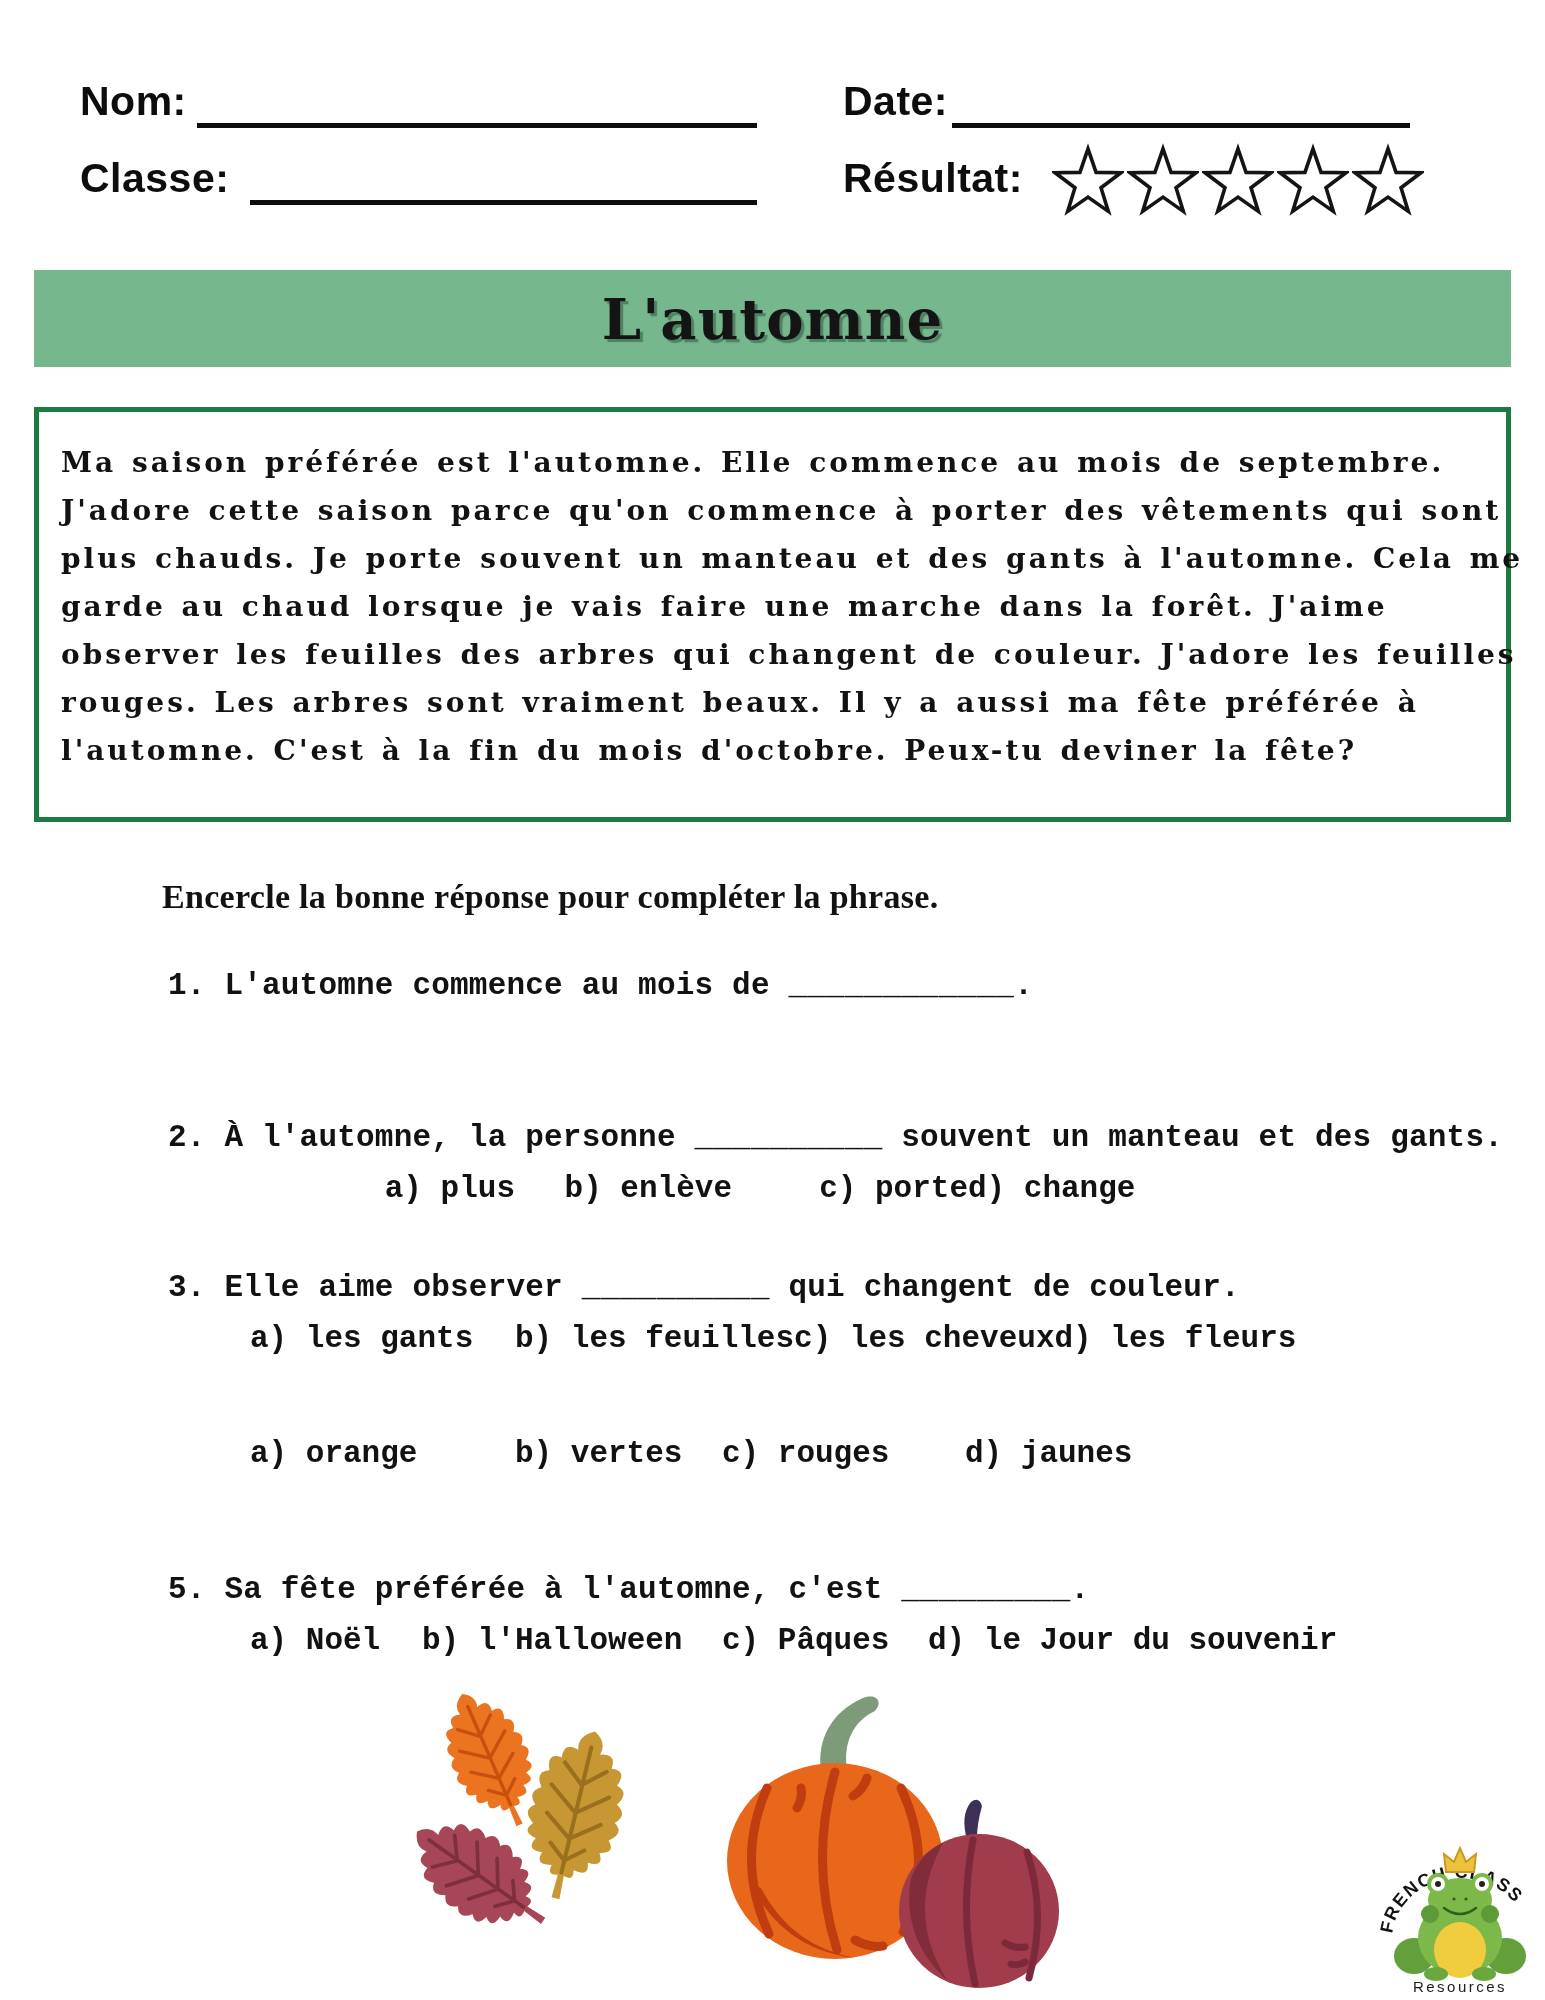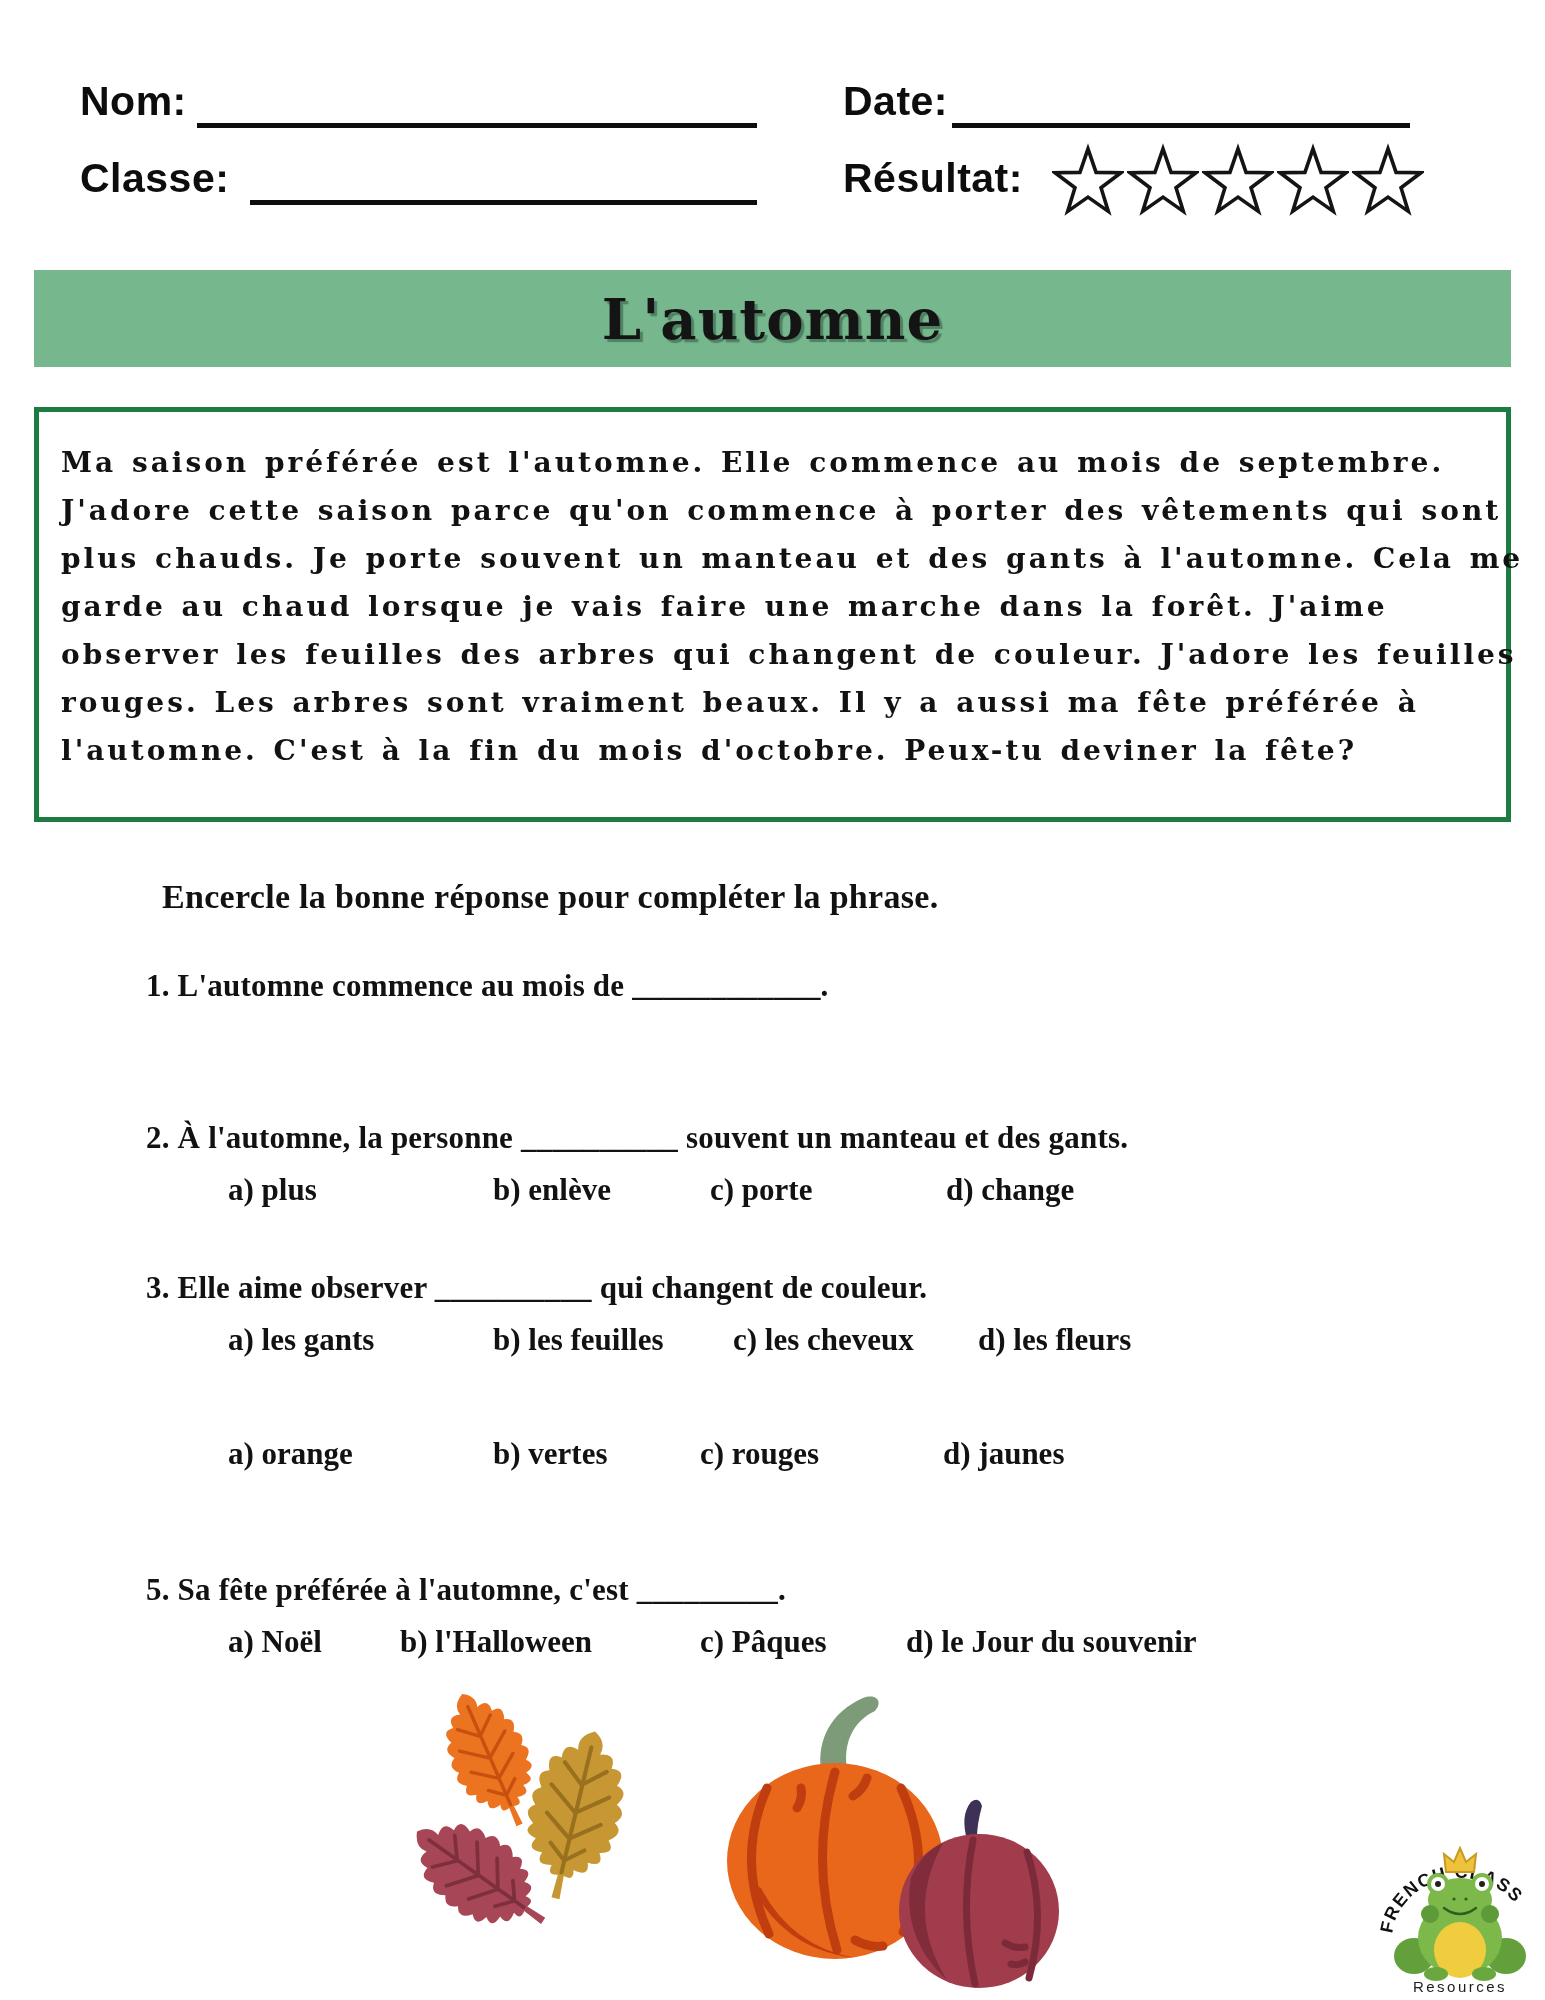--- a/index.html
+++ b/index.html
@@ -21,26 +21,26 @@
 
   
   .readbox{position:absolute;left:34px;top:407px;width:1477px;height:415px;background:#ffffff;
            border:5px solid #1d7b42;box-sizing:border-box;padding:27px 22px 16px 22px;}
   .readbox .pline{font-family:"DejaVu Serif","Liberation Serif",serif;font-weight:700;font-size:28px;
            line-height:48px;letter-spacing:3px;word-spacing:3px;color:#121212;white-space:nowrap;}
 
   
   .instructions{position:absolute;left:162px;top:878px;font-family:"Liberation Serif",serif;
            font-weight:700;font-size:34px;color:#121212;letter-spacing:.3px;}
-  .qblock{position:absolute;left:146px;width:1280px;font-family:Liberation Serif, serif;
+  .qblock{position:absolute;left:168px;width:1280px;font-family:Liberation Mono, monospace;
            font-weight:700;font-size:31px;color:#121212;}
   .qblock .qtext{white-space:nowrap;letter-spacing:.2px;}
   .qblock .opts{display:flex;padding-left:82px;margin-top:16px;}
   .opt{display:inline-block;white-space:nowrap;}
-  .q1{top:968px;} .q2{top:1120px;} .q3{top:1270px;} .q4{top:1420px;} .q5{top:1572px;}
+  .q1{top:968px;} .q2{top:1120px;text-align:right;} .q3{top:1270px;} .q4{top:1420px;} .q5{top:1572px;}
   .q1 .o1{min-width:268px}.q1 .o2{min-width:224px}.q1 .o3{min-width:258px}
   .q2 .o1{min-width:265px}.q2 .o2{min-width:217px}.q2 .o3{min-width:236px}
   .q3 .o1{min-width:265px}.q3 .o2{min-width:240px}.q3 .o3{min-width:245px}
   .q4 .o1{min-width:265px}.q4 .o2{min-width:207px}.q4 .o3{min-width:243px}
   .q5 .o1{min-width:172px}.q5 .o2{min-width:300px}.q5 .o3{min-width:206px}
 
   
   .leaves-svg{position:absolute;left:415px;top:1668px;}
   .pumpkins-svg{position:absolute;left:705px;top:1688px;}
   .logo-svg{position:absolute;left:1378px;top:1826px;}

